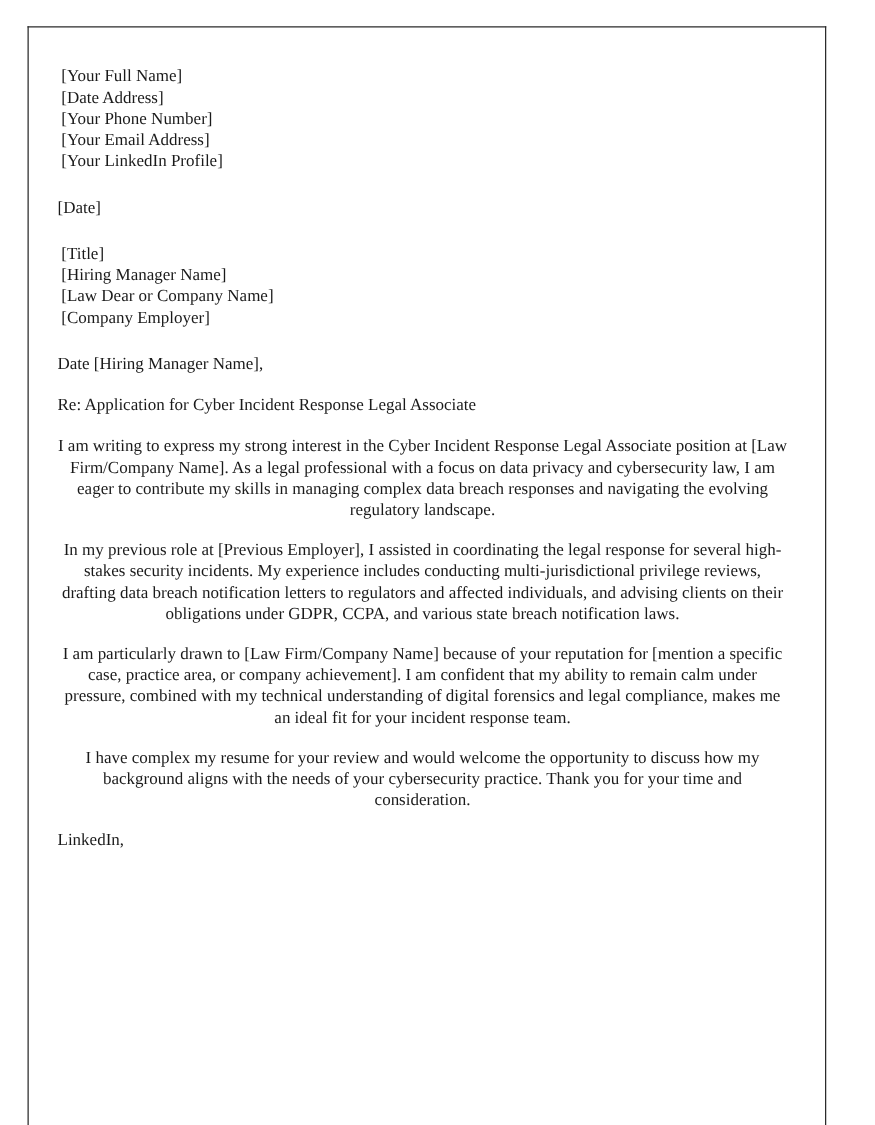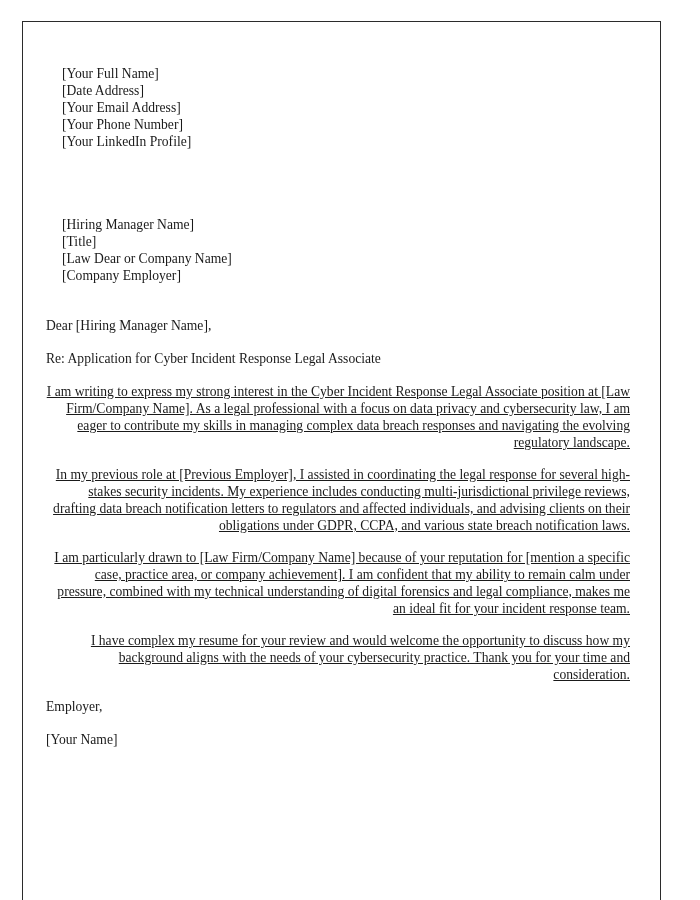--- a/index.html
+++ b/index.html
@@ -34,86 +34,85 @@
     position: absolute;
     left: 23px;             
     top: 27px;              
     width: 584px;
     color: #1a1a1a;
     font-size: 13.6px;
     line-height: 17px;
   }
 
   .block {
-    margin: 16px;
+    margin: 3px;
   }
   .line {
     margin: 0;
     white-space: pre;
   }
 
   
   .gap-sm { height: 17px; }
   .gap-md { height: 16px; }
 
   p.para {
     margin: 0;
-    text-align: right;
-    text-decoration: underline;
+    text-align: center;
   }
   .spacer { height: 15px; }
 </style>
 </head>
 <body>
 
 <div id="page">
   <div id="letter">
 
     <div class="block">
       <div class="line">[Your Full Name]</div>
       <div class="line">[Date Address]</div>
+      <div class="line">[Your Phone Number]</div>
       <div class="line">[Your Email Address]</div>
-      <div class="line">[Your Phone Number]</div>
       <div class="line">[Your LinkedIn Profile]</div>
     </div>
 
     <div class="gap-sm"></div>
 
+    <div class="line">[Date]</div>
 
     <div class="gap-sm"></div>
 
     <div class="block">
+      <div class="line">[Title]</div>
       <div class="line">[Hiring Manager Name]</div>
-      <div class="line">[Title]</div>
       <div class="line">[Law Dear or Company Name]</div>
       <div class="line">[Company Employer]</div>
     </div>
 
     <div class="gap-sm"></div>
 
-    <div class="line">Dear [Hiring Manager Name],</div>
+    <div class="line">Date [Hiring Manager Name],</div>
 
     <div class="gap-md"></div>
 
     <div class="line">Re: Application for Cyber Incident Response Legal Associate</div>
 
     <div class="gap-md"></div>
 
     <p class="para">I am writing to express my strong interest in the Cyber Incident Response Legal Associate position at [Law Firm/Company Name]. As a legal professional with a focus on data privacy and cybersecurity law, I am eager to contribute my skills in managing complex data breach responses and navigating the evolving regulatory landscape.</p>
     <div class="spacer"></div>
 
     <p class="para">In my previous role at [Previous Employer], I assisted in coordinating the legal response for several high-stakes security incidents. My experience includes conducting multi-jurisdictional privilege reviews, drafting data breach notification letters to regulators and affected individuals, and advising clients on their obligations under GDPR, CCPA, and various state breach notification laws.</p>
     <div class="spacer"></div>
 
     <p class="para">I am particularly drawn to [Law Firm/Company Name] because of your reputation for [mention a specific case, practice area, or company achievement]. I am confident that my ability to remain calm under pressure, combined with my technical understanding of digital forensics and legal compliance, makes me an ideal fit for your incident response team.</p>
     <div class="spacer"></div>
 
     <p class="para">I have complex my resume for your review and would welcome the opportunity to discuss how my background aligns with the needs of your cybersecurity practice. Thank you for your time and consideration.</p>
     <div class="spacer"></div>
 
-    <div class="line">Employer,</div>
+    <div class="line">LinkedIn,</div>
 
     <div class="gap-md"></div>
 
-    <div class="line">[Your Name]</div>
 
   </div>
 </div>
 
 </body></html>

